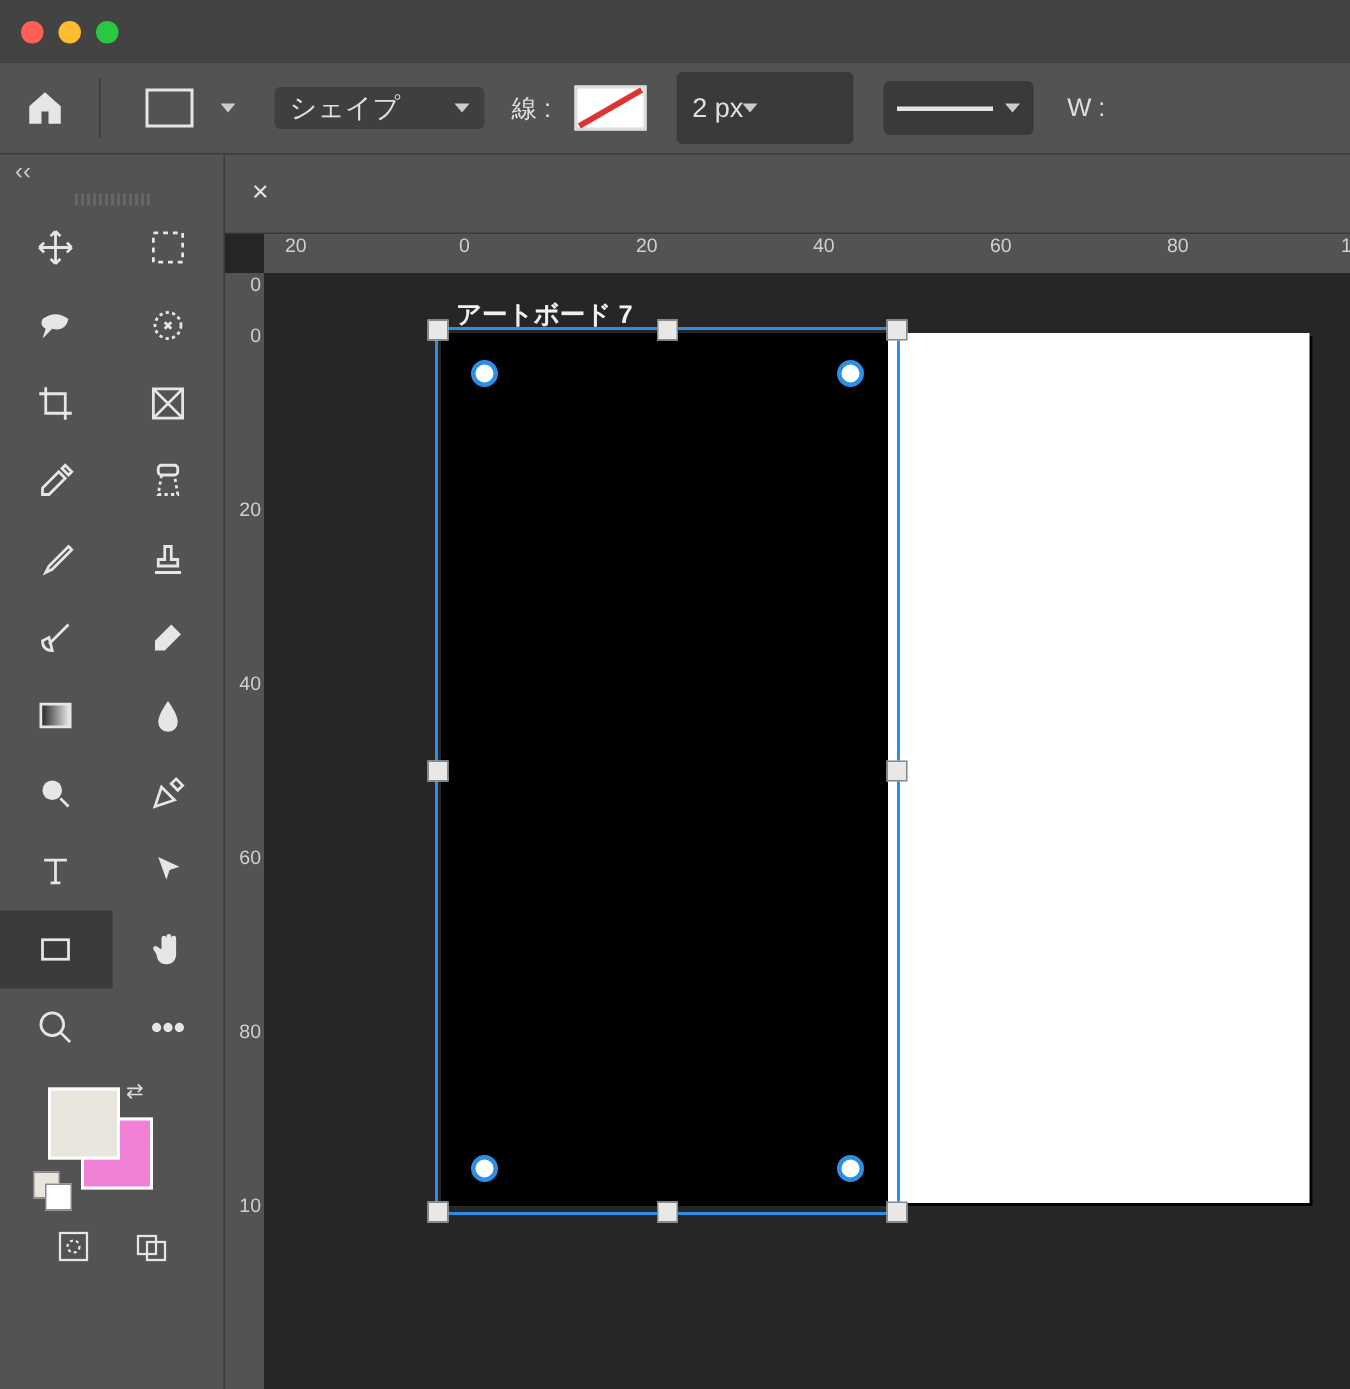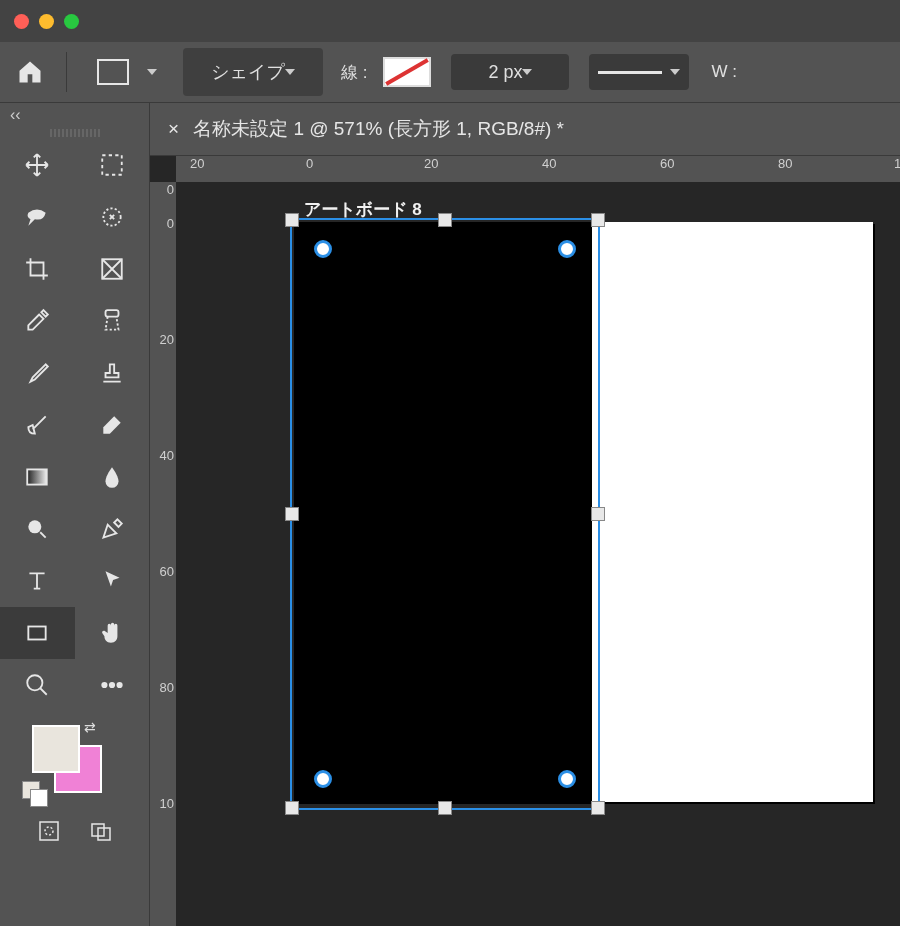--- a/index.html
+++ b/index.html
@@ -5,27 +5,27 @@
 html,body{margin:0;padding:0;width:900px;height:926px;background:#595959;font-family:-apple-system,"Hiragino Sans",sans-serif;color:#e6e6e6;overflow:hidden}
 .titlebar{height:42px;background:#434343;display:flex;align-items:center;padding-left:14px;gap:10px}
 .traffic{width:15px;height:15px;border-radius:50%}
 .red{background:#ff5f57}
 .yellow{background:#febc2e}
 .green{background:#28c840}
 .optbar{height:60px;background:#535353;display:flex;align-items:center;padding-left:16px;gap:12px;font-size:17px;color:#e0e0e0;border-bottom:1px solid #3a3a3a}
 .iconbtn{display:flex;align-items:center;justify-content:center}
 .home svg{width:28px;height:28px;fill:#e6e6e6}
 .shape-swatch{width:28px;height:22px;border:2px solid #e6e6e6;background:transparent;margin-left:18px}
-.dd{width:120px;height:48px;background:#3f3f3f;border-radius:4px;display:flex;align-items:center;justify-content:center;padding:0 10px;margin-left:14px;font-size:18px}
+.dd{width:120px;height:28px;background:#3f3f3f;border-radius:4px;display:flex;align-items:center;justify-content:space-between;padding:0 10px;margin-left:14px;font-size:18px}
 .chev{border-left:5px solid transparent;border-right:5px solid transparent;border-top:6px solid #ccc}
 .fill-group{display:flex;align-items:center;border:3px solid #ff3b30;padding:2px 6px;border-radius:2px;margin-left:6px}
 .fill-swatch{width:44px;height:26px;background:#000;border:2px solid #ddd;margin-left:4px}
 .stroke-swatch{width:44px;height:26px;background:#fff;border:2px solid #ddd;margin-left:4px;position:relative;display:flex;align-items:center;justify-content:center}
 .stroke-swatch::after{content:"";position:absolute;width:48px;height:4px;background:#d33;transform:rotate(-30deg)}
-.wbox{width:98px;height:36px;background:#3a3a3a;border-radius:4px;display:flex;align-items:center;justify-content:center;padding:0 10px;font-size:18px;margin-left:8px}
+.wbox{width:98px;height:48px;background:#3a3a3a;border-radius:4px;display:flex;align-items:center;justify-content:flex-start;padding:0 10px;font-size:18px;margin-left:8px}
 .linebox{width:100px;height:36px;background:#3a3a3a;border-radius:4px;display:flex;align-items:center;justify-content:center;margin-left:8px}
 .linebox .line{width:64px;height:3px;background:#e6e6e6}
 .main{display:flex;height:824px}
 .lpanel{width:149px;background:#535353;border-right:1px solid #3a3a3a;display:flex;flex-direction:column}
 .collapse{height:24px;display:flex;align-items:center;padding-left:10px;color:#ccc;font-size:16px}
 .grip{height:8px;margin:2px auto;width:50px;background:repeating-linear-gradient(90deg,#666 0 2px,transparent 2px 4px);align-self:center}
 .tools{display:grid;grid-template-columns:1fr 1fr;gap:0}
 .tool{height:52px;display:flex;align-items:center;justify-content:center;position:relative}
 .tool svg{width:26px;height:26px;stroke:#e6e6e6;fill:none;stroke-width:1.7}
 .tool.sel{background:#3b3b3b}
@@ -237,21 +237,20 @@
       <div><svg viewBox="0 0 24 24">
             <rect x="3" y="5" width="12" height="12"></rect>
             <rect x="9" y="9" width="12" height="12"></rect>
           </svg></div>
     </div>
   </div>
 
   <div class="canvaszone">
     <div class="tabbar">
       <span>×</span>
-      <span>名称未設定 1 @ 571% (長方形 1, RGB/8#) *</span>
     </div>
     <div class="ruler-h">
       <span class="tick" style="left:14px">20</span>
       <span class="tick" style="left:130px">0</span>
       <span class="tick" style="left:248px">20</span>
       <span class="tick" style="left:366px">40</span>
       <span class="tick" style="left:484px">60</span>
       <span class="tick" style="left:602px">80</span>
       <span class="tick" style="left:718px">10</span>
     </div>
@@ -259,21 +258,21 @@
       <div class="ruler-v">
         <div class="vtick" style="height:34px">0</div>
         <div class="vtick">0</div>
         <div class="vtick">20</div>
         <div class="vtick">40</div>
         <div class="vtick">60</div>
         <div class="vtick">80</div>
         <div class="vtick">10</div>
       </div>
       <div class="canvas">
-        <div class="artlabel">アートボード 8</div>
+        <div class="artlabel">アートボード 7</div>
         <div class="artboard"></div>
         <div class="shape"></div>
         <div class="selbox">
           <div class="handle tl"></div>
           <div class="handle tm"></div>
           <div class="handle tr"></div>
           <div class="handle ml"></div>
           <div class="handle mr"></div>
           <div class="handle bl"></div>
           <div class="handle bm"></div>

